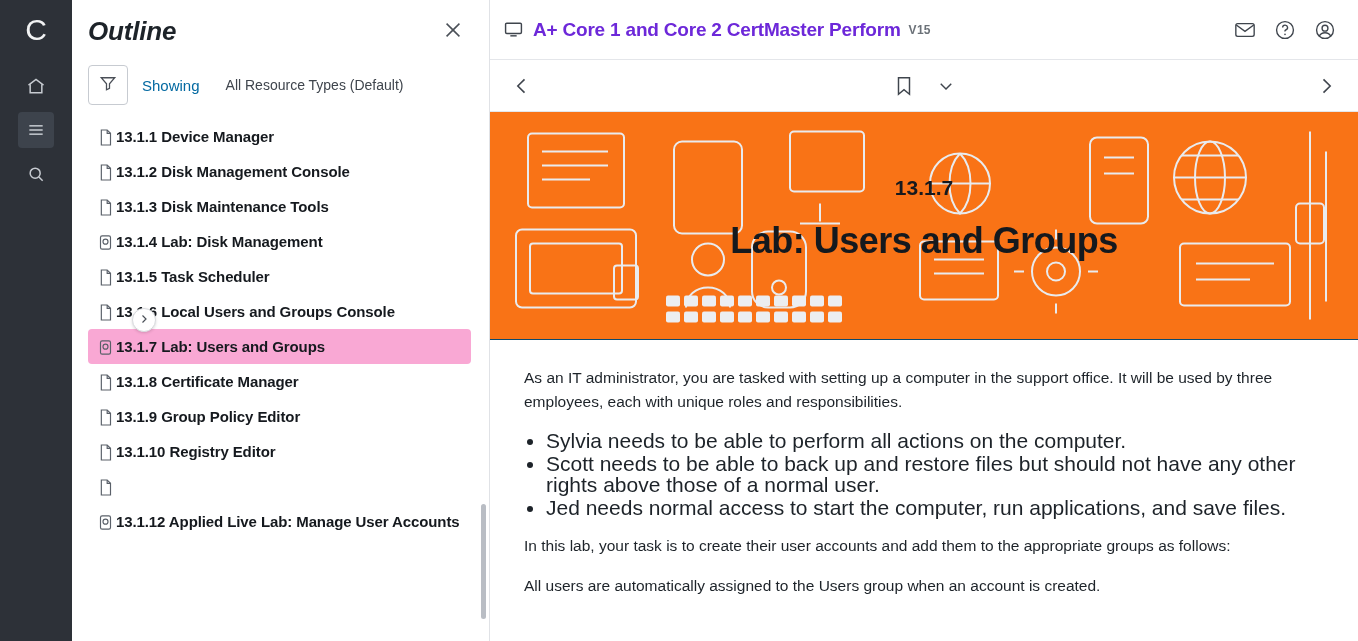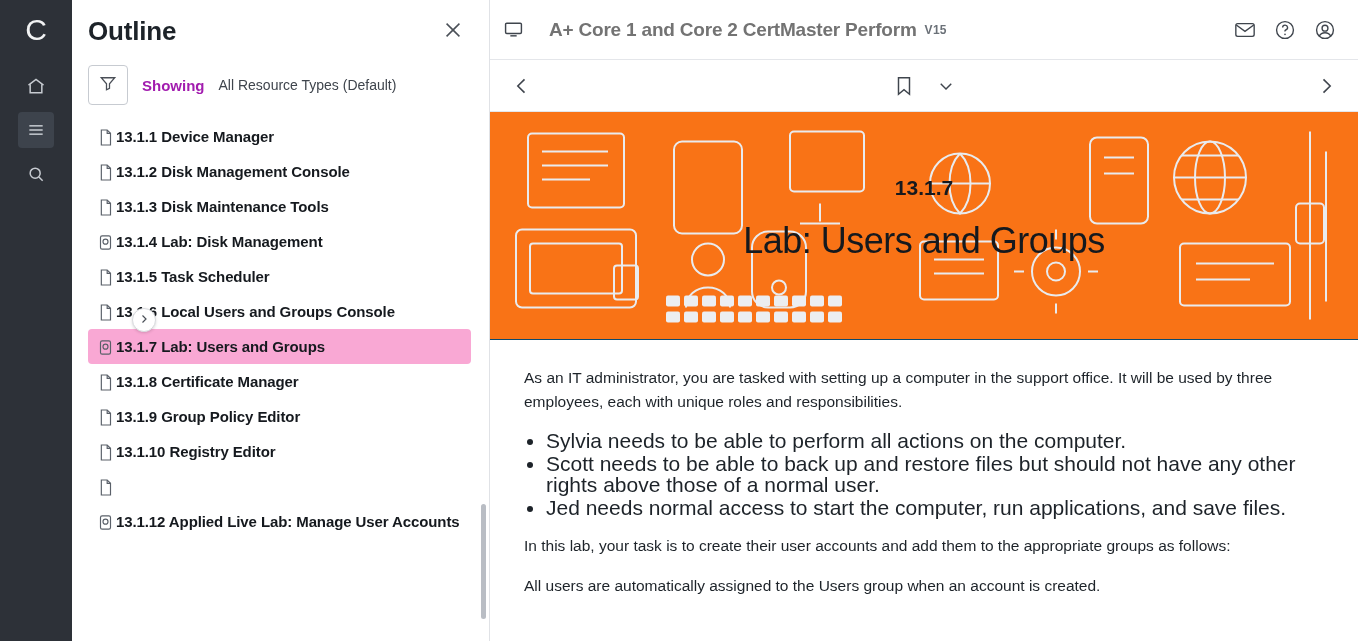--- a/index.html
+++ b/index.html
@@ -46,40 +46,41 @@
     position: relative;
     display: flex; flex-direction: column;
   }
   .outline-header {
     display: flex; align-items: center; justify-content: space-between;
     padding: 16px 22px 8px 16px;
   }
   .outline-title {
     font-size: 26px; font-weight: bold; color: #1d2329;
     letter-spacing: -0.2px;
+    font-style: italic;
   }
   .close-btn {
     width: 28px; height: 28px; cursor: pointer;
     color: #4a4f57;
     display: flex; align-items: center; justify-content: center;
   }
   .filter-row {
     display: flex; align-items: center;
     padding: 10px 16px 14px 16px;
     gap: 14px;
   }
   .filter-chip {
     width: 40px; height: 40px;
     border: 1px solid #c7cbd1; border-radius: 4px;
     display: flex; align-items: center; justify-content: center;
     color: #4a4f57; cursor: pointer;
     background: #fff;
   }
-  .showing-label { font-size: 15px; font-weight: bold; color: #a21caf; }
-  .showing-value { font-size: 14px; color: #3f454d; }
+  .showing-label { font-size: 15px; font-weight: normal; color: #0369a1; }
+  .showing-value { font-size: 14px; color: #3f454d; margin-left: 12px; }
 
   .outline-list {
     flex: 1 1 auto;
     overflow: hidden;
     padding: 0 18px 0 16px;
     position: relative;
   }
   .toc-item {
     display: flex; align-items: flex-start; gap: 2px;
     padding: 7px 10px 7px 8px;
@@ -125,22 +126,22 @@
     background: #ffffff; min-width: 0;
   }
   .topbar {
     height: 60px; flex: 0 0 60px;
     display: flex; align-items: center;
     padding: 0 22px 0 14px;
     border-bottom: 1px solid #e4e6ea;
   }
   .topbar-icon { color: #3f454d; display: flex; align-items: center; }
   .course-title {
-    font-size: 19px; font-weight: bold; color: #737373;
-    margin-left: 26px; letter-spacing: -0.2px;
+    font-size: 19px; font-weight: bold; color: #6d28d9;
+    margin-left: 10px; letter-spacing: -0.2px;
   }
   .course-version {
     font-size: 12px; font-weight: bold; color: #6b7178; margin-left: 8px;
     letter-spacing: .3px;
   }
   .topbar-spacer { flex: 1 1 auto; }
   .topbar-actions { display: flex; align-items: center; gap: 18px; }
   .topbar-actions .act { color: #3f454d; cursor: pointer; display: flex; }
 
   .navbar {
@@ -168,21 +169,21 @@
   }
   .hero svg.bg { position: absolute; inset: 0; width: 100%; height: 100%; }
   .hero-inner {
     position: relative; z-index: 2;
     height: 100%;
     display: flex; flex-direction: column; align-items: center;
     justify-content: center;
     padding-bottom: 14px;
   }
   .hero-num { font-size: 21px; font-weight: bold; color: #15191e; margin-bottom: 20px; }
-  .hero-title { font-size: 36px; font-weight: normal; color: #15191e; letter-spacing: -0.5px; text-align: center; }
+  .hero-title { font-size: 36px; font-weight: bold; color: #15191e; letter-spacing: -0.5px; text-align: center; }
 
   .body-content {
     flex: 1 1 auto; overflow: hidden;
     padding: 26px 34px 0 34px;
     font-size: 15.5px; color: #1d2329; line-height: 24px;
   }
   .body-content p { margin-bottom: 16px; max-width: 800px; }
   .body-content ul { margin: 0 0 16px 22px; max-width: 800px; }
   .body-content li { margin-bottom: 2px; line-height: 21px; font-size: 21px; }
 </style>

